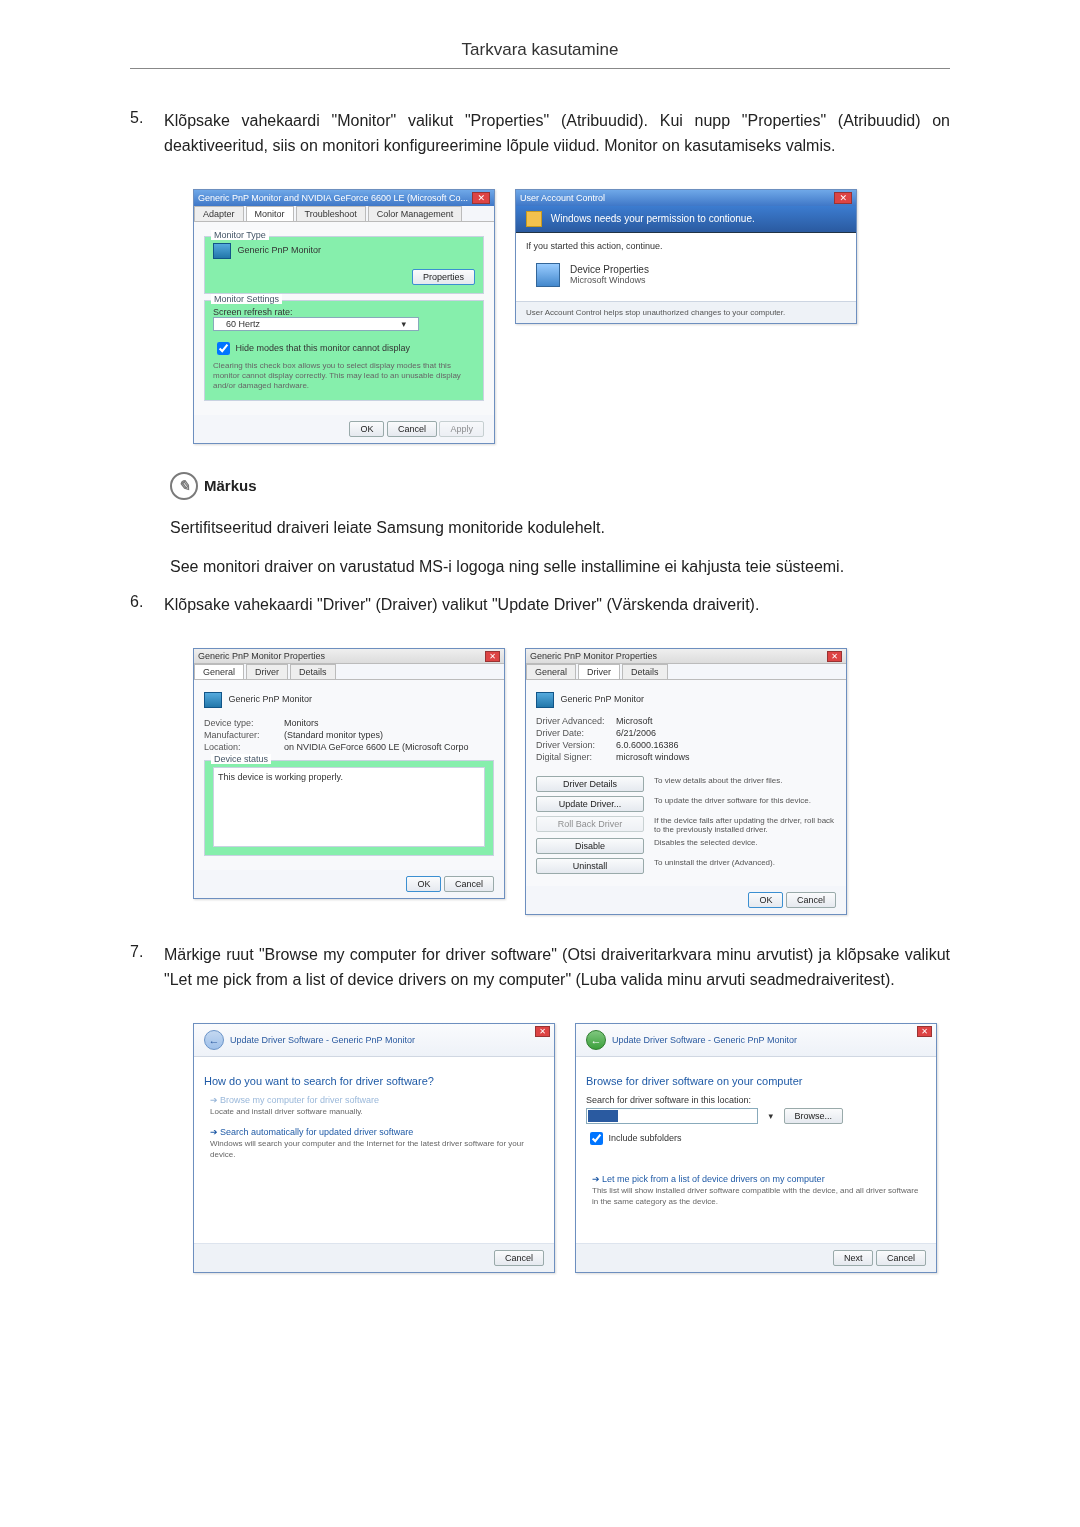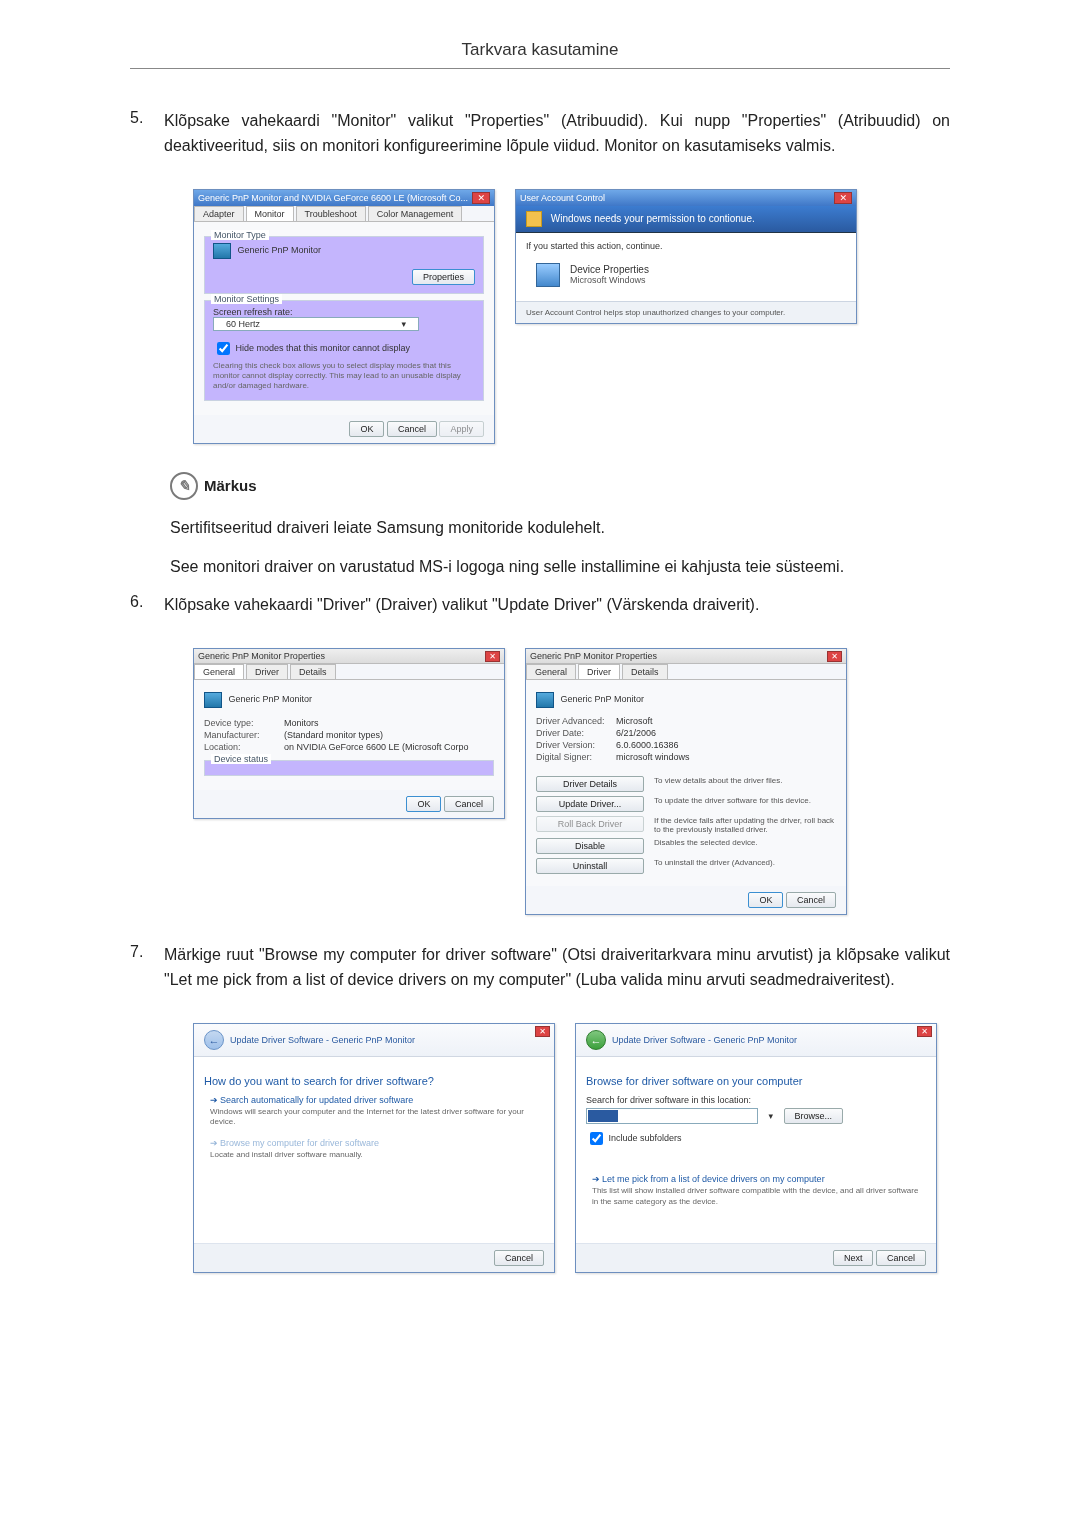--- a/index.html
+++ b/index.html
@@ -85,21 +85,21 @@
     border-bottom: none;
     background: #eee;
     margin-right: 2px;
   }
   .tab.active { background:#fff; }
   .fieldset {
     border: 1px solid #c9d2e1;
     padding: 6px 8px 8px 8px;
     margin: 6px 0;
     position: relative;
-    background:#c4b5fd;
+    background:#86efac;
   }
   .fieldset .legend {
     position: absolute;
     top: -7px;
     left: 6px;
     background: #fff;
     padding: 0 3px;
     font-size: 9px;
     color: #456;
   }
@@ -363,20 +363,21 @@
         <div class="kv-row">
             <div class="k">Manufacturer:</div>
             <div class="v">(Standard monitor types)</div>
           </div>
         <div class="kv-row">
             <div class="k">Location:</div>
             <div class="v">on NVIDIA GeForce 6600 LE (Microsoft Corpo</div>
           </div>
         <div class="fieldset" style="margin-top:8px">
           <span class="legend">Device status</span>
+          <div style="border:1px solid #c9d2e1;background:#fff;height:70px;padding:4px;font-size:9px">This device is working properly.</div>
         </div>
       </div>
       <div class="btnrow-right">
         <span class="btn" style="border-color:#3b8fd1">OK</span>
         <span class="btn">Cancel</span>
       </div>
     </div>
 
     <div class="win" style="width:320px">
       <div class="titlebar gray" style="position:relative">
@@ -447,26 +448,26 @@
 
     <div class="win wizard" style="position:relative">
       <span class="tiny-red">✕</span>
       <div class="title-top">
         <span class="back-arrow">←</span>
         <span>Update Driver Software - Generic PnP Monitor</span>
       </div>
       <div class="win-body" style="background:#fff;min-height:170px">
         <h4>How do you want to search for driver software?</h4>
         <div class="opt">
+          <div class="lead" style="color:#9ab8da">➔ <span>Browse my computer for driver software</span></div>
+          <div class="sub">Locate and install driver software manually.</div>
+        </div>
+        <div class="opt">
           <div class="lead">➔ <span>Search automatically for updated driver software</span></div>
           <div class="sub">Windows will search your computer and the Internet for the latest driver software for your device.</div>
-        </div>
-        <div class="opt">
-          <div class="lead" style="color:#9ab8da">➔ <span>Browse my computer for driver software</span></div>
-          <div class="sub">Locate and install driver software manually.</div>
         </div>
       </div>
       <div class="btnrow-right" style="border-top:1px solid #dde4ee;background:#eef2f7">
         <span class="btn">Cancel</span>
       </div>
     </div>
 
     <div class="win wizard" style="position:relative">
       <span class="tiny-red">✕</span>
       <div class="title-top">

